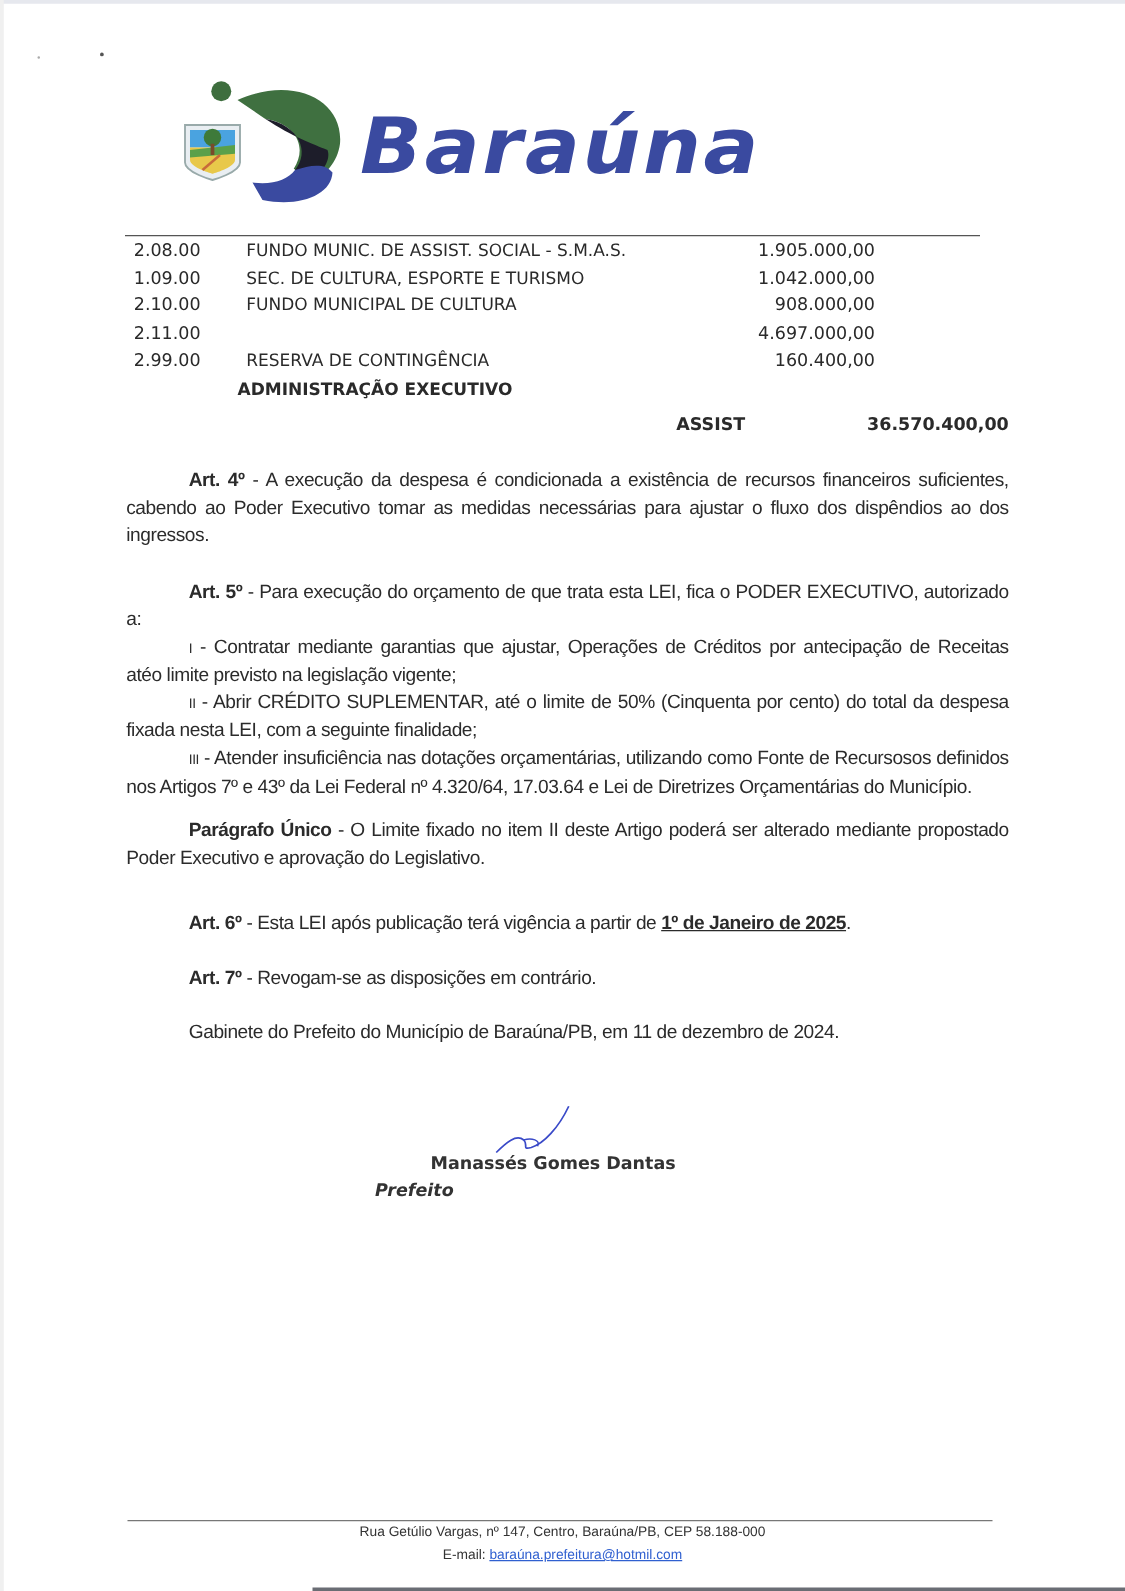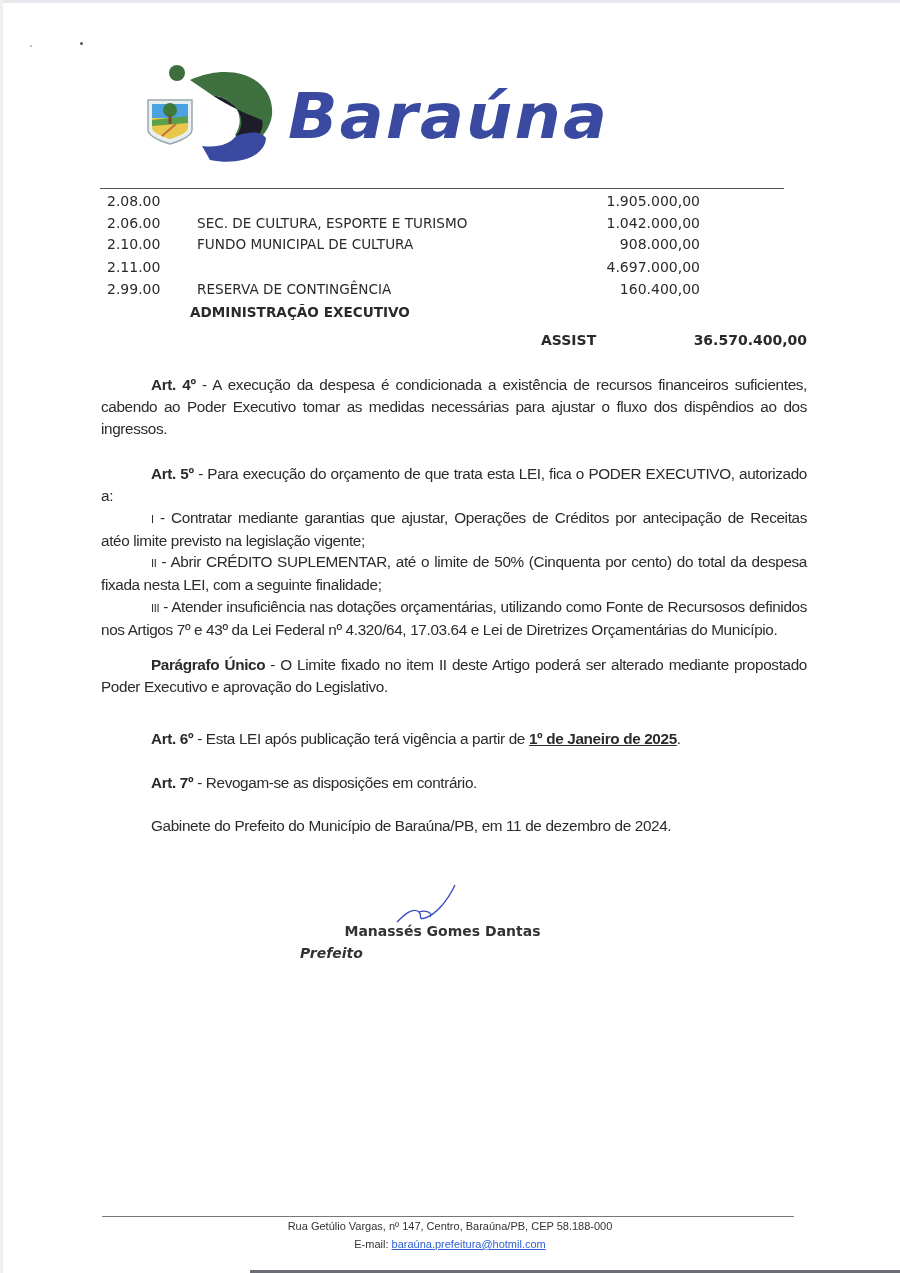--- a/index.html
+++ b/index.html
@@ -78,24 +78,25 @@
     <path d="M22 76 L 36 64" stroke="#c86a3a" stroke-width="2"></path>
   </svg>
   <div class="brand">Baraúna</div>
 </div>
 
 <div class="rule" style="left:100px;top:188px;width:684px;"></div>
 
 <div class="budget">
   <div class="brow" style="top:3px;">
     <span class="code">2.08.00</span>
+    <span class="desc">FUNDO MUNIC. DE ASSIST. SOCIAL - S.M.A.S.</span>
     <span class="val">1.905.000,00</span>
   </div>
   <div class="brow" style="top:25px;">
-    <span class="code">2.06.00</span>
+    <span class="code">1.09.00</span>
     <span class="desc">SEC. DE CULTURA, ESPORTE E TURISMO</span>
     <span class="val">1.042.000,00</span>
   </div>
   <div class="brow" style="top:46px;">
     <span class="code">2.10.00</span>
     <span class="desc">FUNDO MUNICIPAL DE CULTURA</span>
     <span class="val">908.000,00</span>
   </div>
   <div class="brow" style="top:69px;">
     <span class="code">2.11.00</span>

